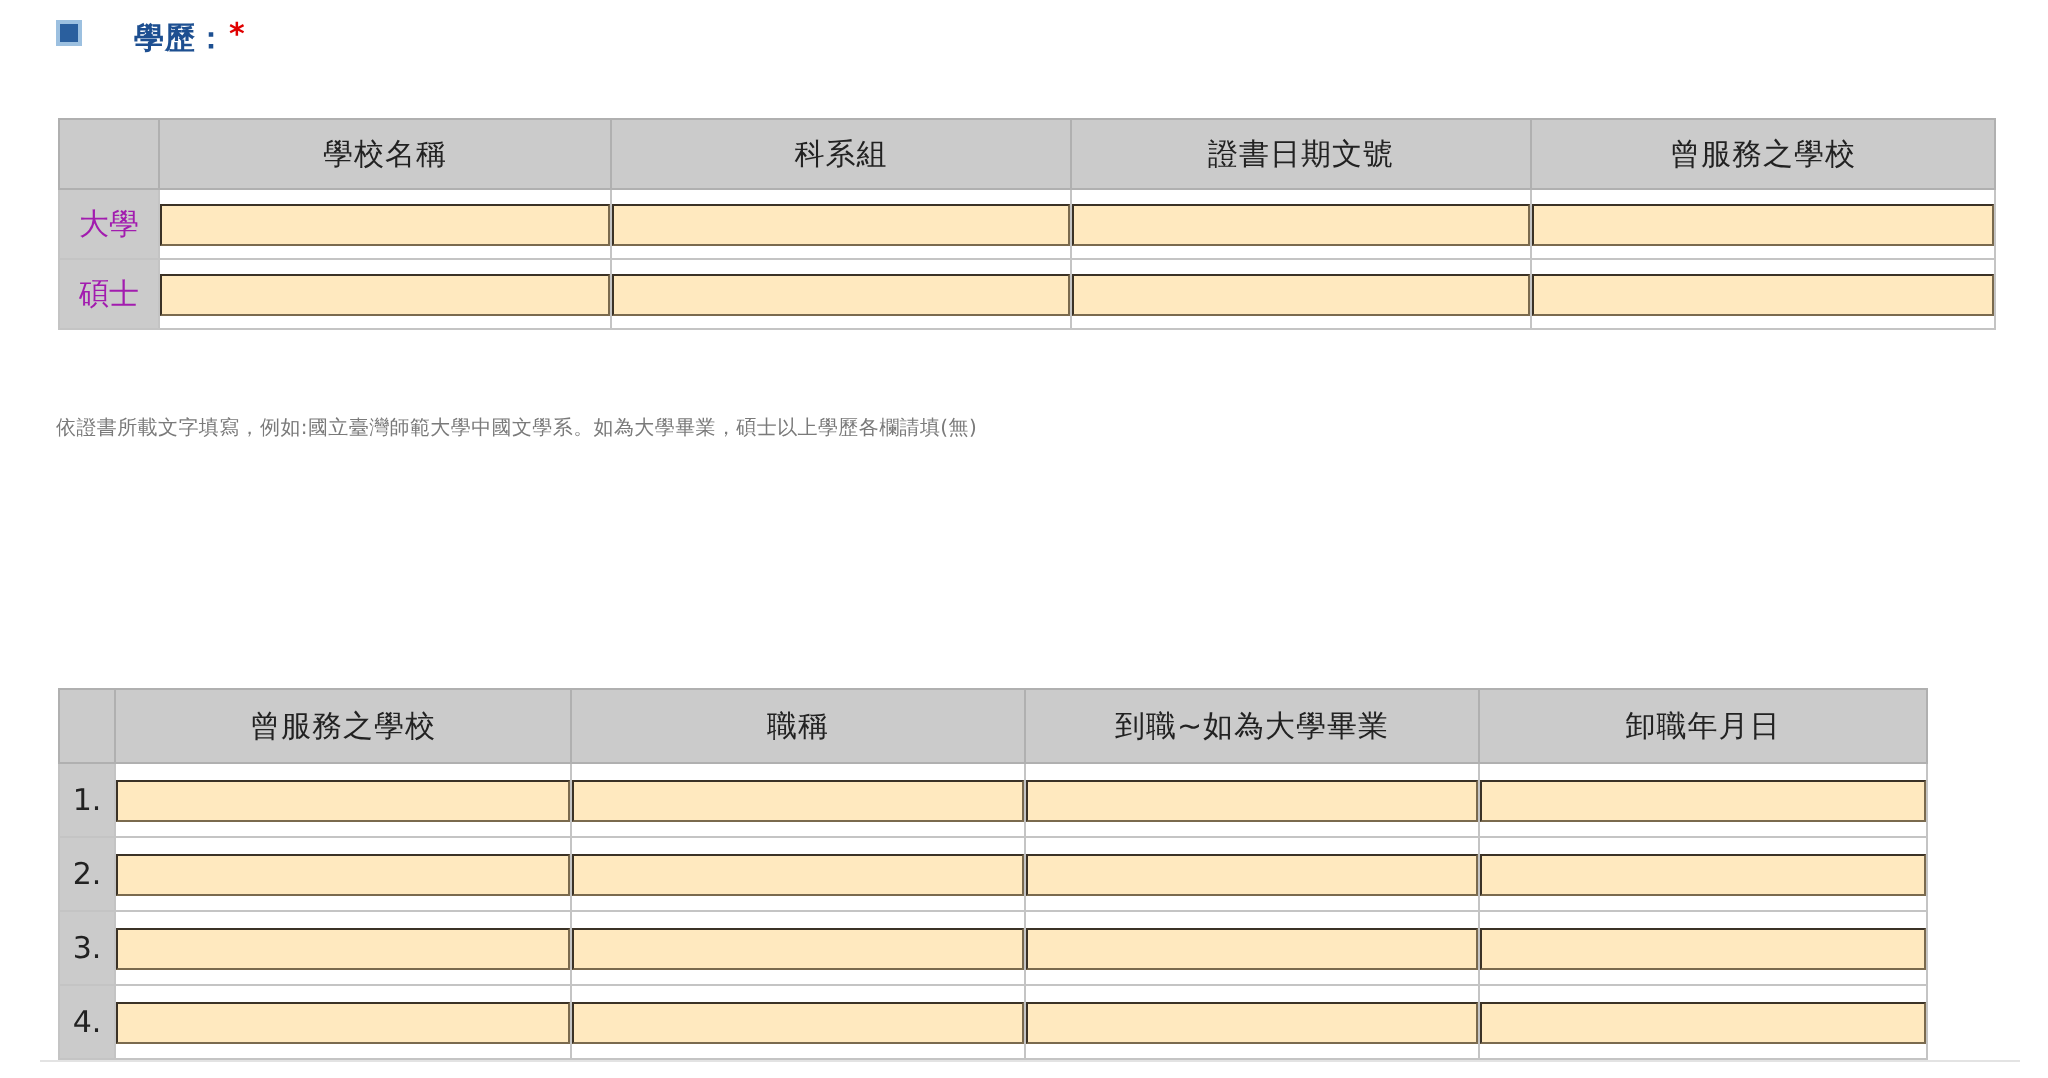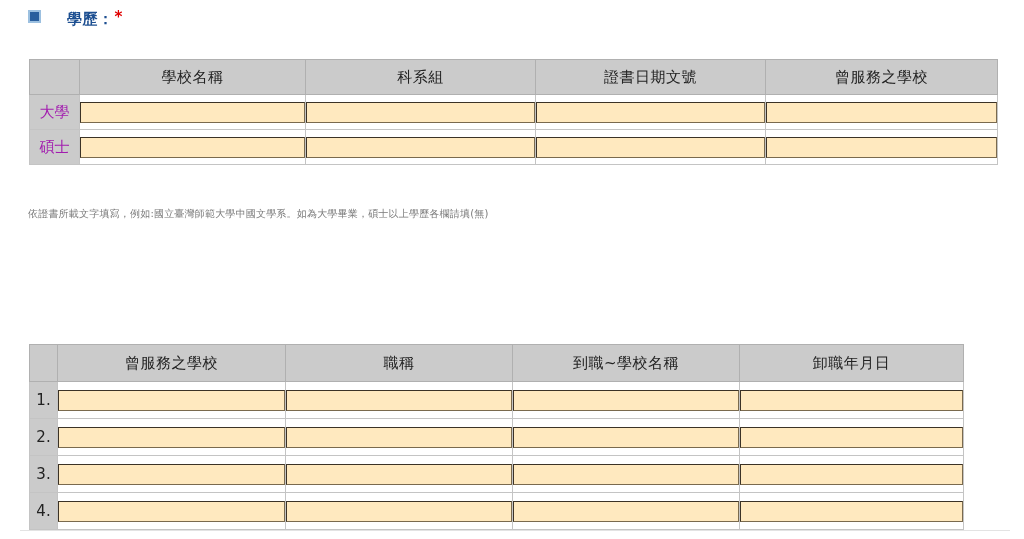--- a/index.html
+++ b/index.html
@@ -251,21 +251,21 @@
         <col class="c-1">
         <col class="c-2">
         <col class="c-3">
         <col class="c-4">
     </colgroup>
     <thead>
       <tr>
         <th></th>
         <th>曾服務之學校</th>
         <th>職稱</th>
-        <th>到職~學校名稱</th>
+        <th>到職~如為大學畢業</th>
         <th>卸職年月日</th>
       </tr>
     </thead>
     <tbody>
       <tr>
         <td class="rownum">1.</td>
         <td class="cell">
           <input class="txt-input" type="text" value="" style="">
         </td>
         <td class="cell">

